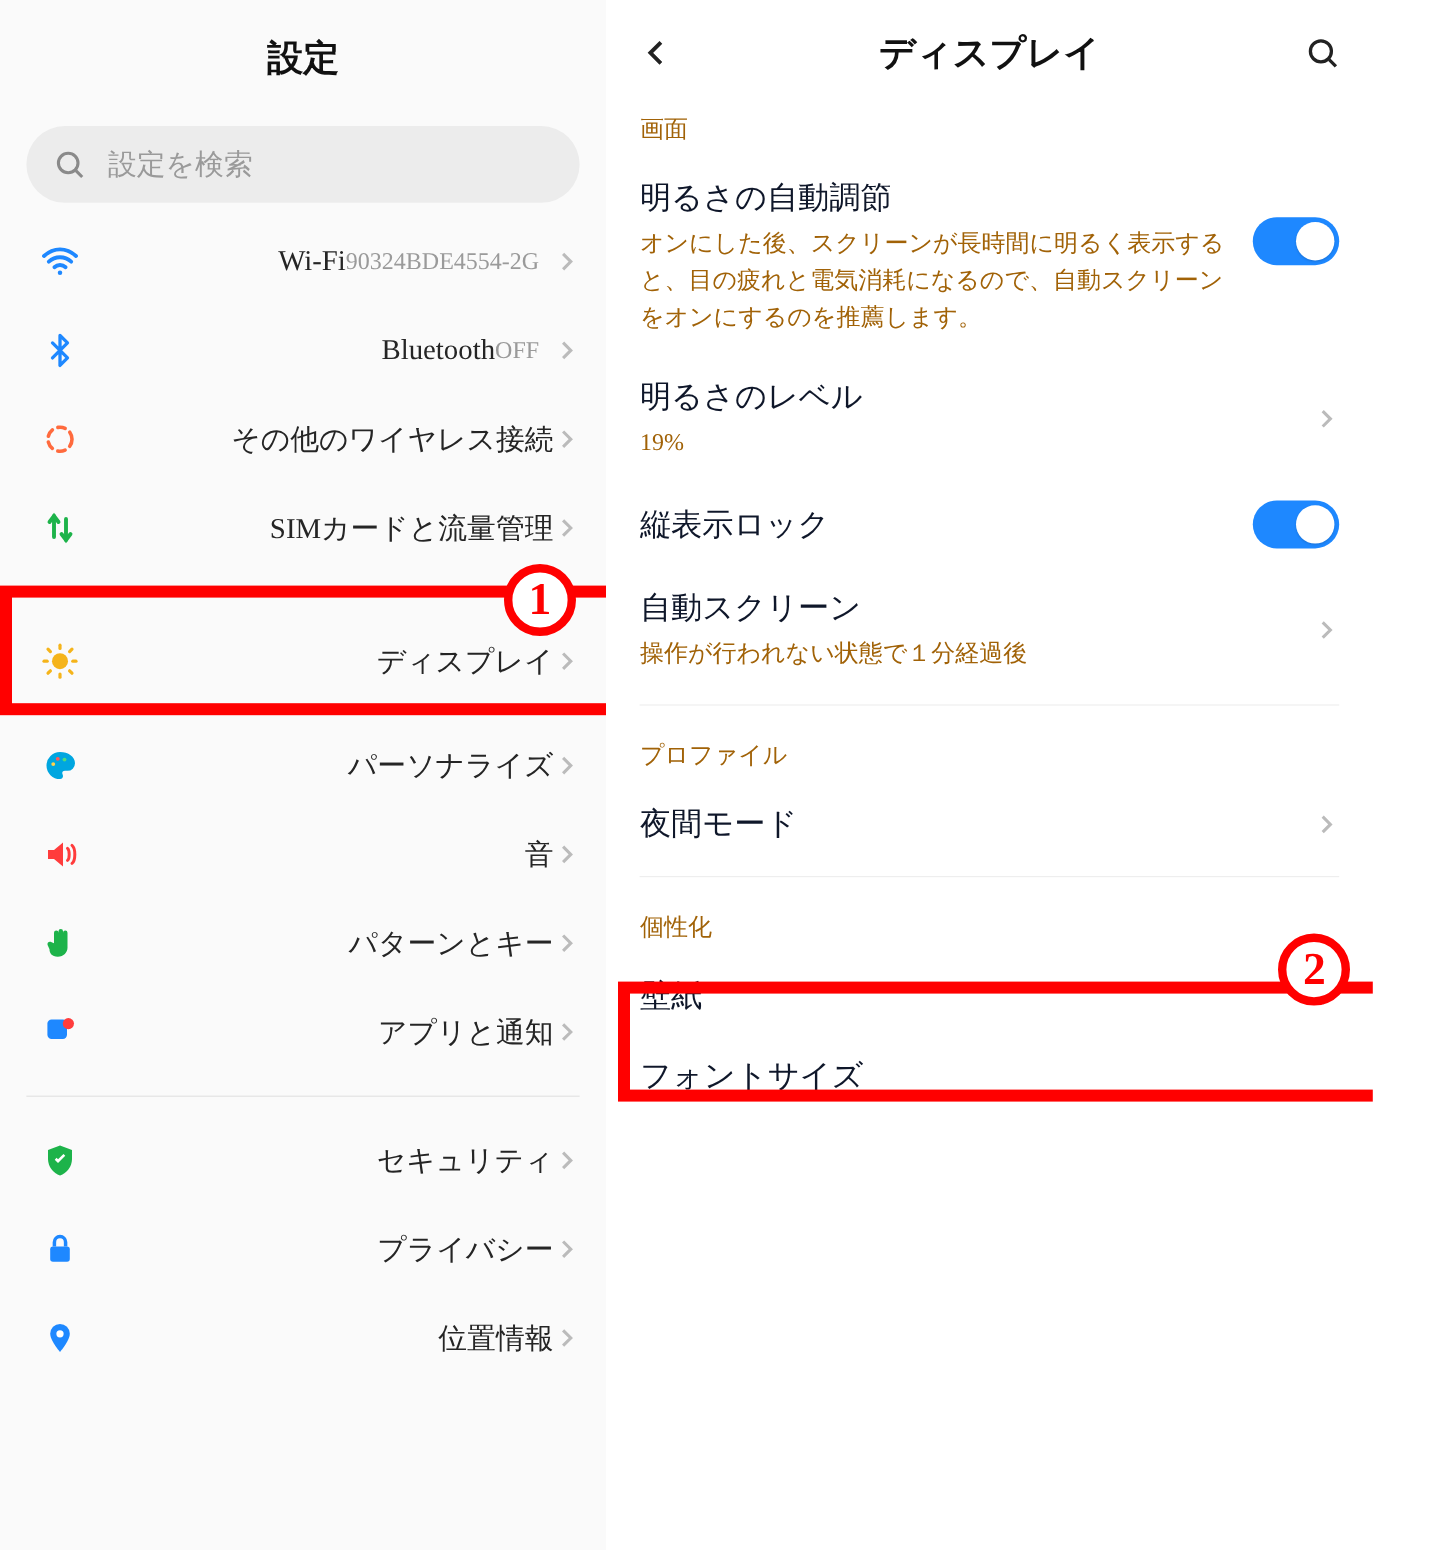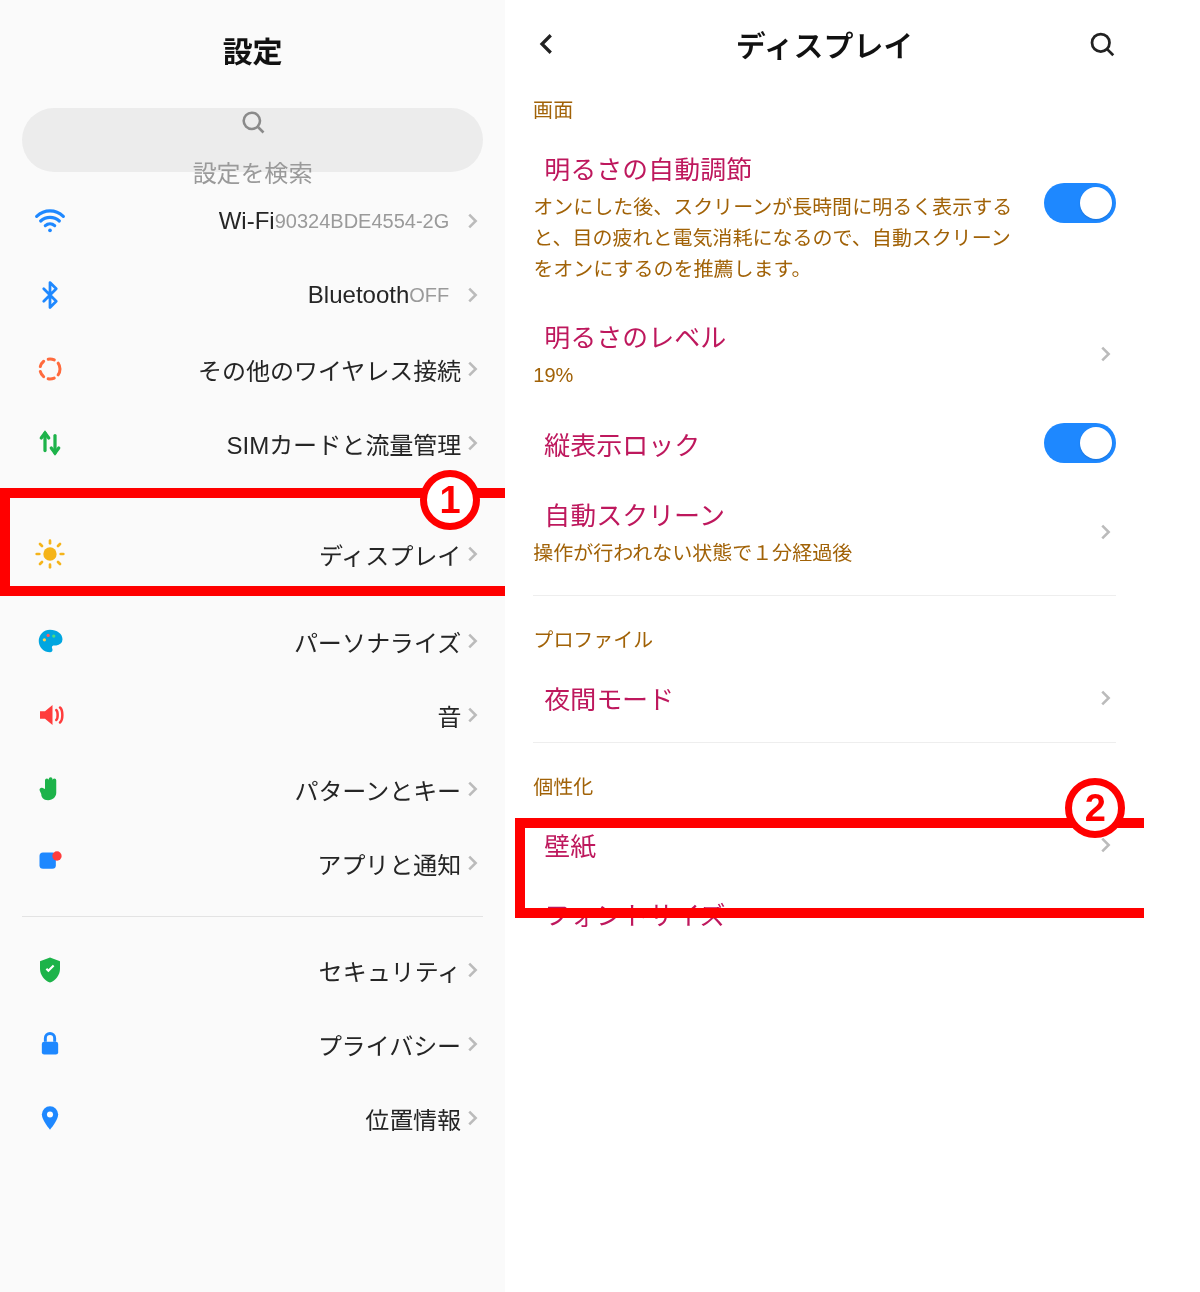--- a/index.html
+++ b/index.html
@@ -1,45 +1,45 @@
 <!DOCTYPE html>
 <html><head>
 <meta charset="utf-8">
 <style>
   * { box-sizing: border-box; margin: 0; padding: 0; }
   html, body { width: 1200px; height: 1292px; font-family: -apple-system, "Helvetica Neue", Arial, "Hiragino Sans", "Noto Sans JP", sans-serif; background: #fff; color: #111; }
-  .container { display: flex; width: 1144px; height: 1292px; }
+  .container { display: flex; width: 1144px; height: 1292px; font-family: Liberation Serif, serif; }
   .pane { position: relative; overflow: hidden; }
   .pane-left { width: 530px; background: #fafafa; }
   .pane-right { width: 670px; background: #fff; }
 
   
   .left-title { text-align: center; font-size: 30px; font-weight: 700; padding: 28px 0 18px; }
-  .search-bar { margin: 18px 22px 12px; height: 64px; background: #ececec; border-radius: 32px; display: flex; align-items: center; padding: 0 22px; gap: 18px; color: #888; flex-direction: column; }
+  .search-bar { margin: 18px 22px 12px; height: 64px; background: #ececec; border-radius: 32px; display: flex; align-items: center; padding: 0 22px; gap: 18px; color: #888; }
   .search-bar .icon { width: 28px; height: 28px; flex: none; }
   .search-bar .placeholder { font-size: 24px; color: #9a9a9a; }
   .list { padding: 0 0 0 0; }
   .item { position: relative; display: flex; align-items: center; height: 74px; padding: 0 22px 0 32px; }
   .item .icon { width: 36px; height: 36px; flex: none; display: flex; align-items: center; justify-content: center; margin-right: 42px; }
   .item .label { font-size: 24px; color: #252525; flex: 1; text-align: right; }
   .item .value { font-size: 20px; color: #9a9a9a; margin-right: 12px; }
   .chev { width: 22px; height: 22px; flex: none; }
   .divider { height: 1px; background: #e3e3e3; margin: 16px 22px; }
   .group-gap { height: 24px; }
 
   
   .right-header { display: flex; align-items: center; height: 88px; padding: 0 22px; }
   .right-header .back { width: 40px; height: 40px; display:flex;align-items:center;justify-content:center; }
   .right-header .title { flex:1; text-align:center; font-size: 30px; font-weight: 600; }
   .right-header .search { width: 40px; height: 40px; display:flex;align-items:center;justify-content:center; }
 
   .section-title { font-size: 20px; color: #a16207; padding: 6px 28px 10px; }
   .ritem { position: relative; padding: 16px 28px; display:flex; align-items:center; }
   .ritem-main { flex:1; padding-right: 16px; }
-  .ritem-title { font-size: 26px; color: #be185d; margin-left: 11px; }
+  .ritem-title { font-size: 26px; color: #0f172a; }
   .ritem-sub { font-size: 20px; color: #a16207; margin-top: 6px; line-height: 1.55; }
   .ritem .chev { margin-left: 6px; }
   .rdivider { height: 1px; background: #eee; margin: 10px 28px; }
 
   
   .toggle { width: 72px; height: 40px; border-radius: 20px; position: relative; flex:none; }
   .toggle .knob { width: 32px; height: 32px; border-radius: 50%; background: #fff; position: absolute; top: 4px; box-shadow: 0 1px 2px rgba(0,0,0,0.15);}
   .toggle.on { background: #1e88ff; }
   .toggle.on .knob { right: 4px; }
   .toggle.off { background: #d9d9d9; }

